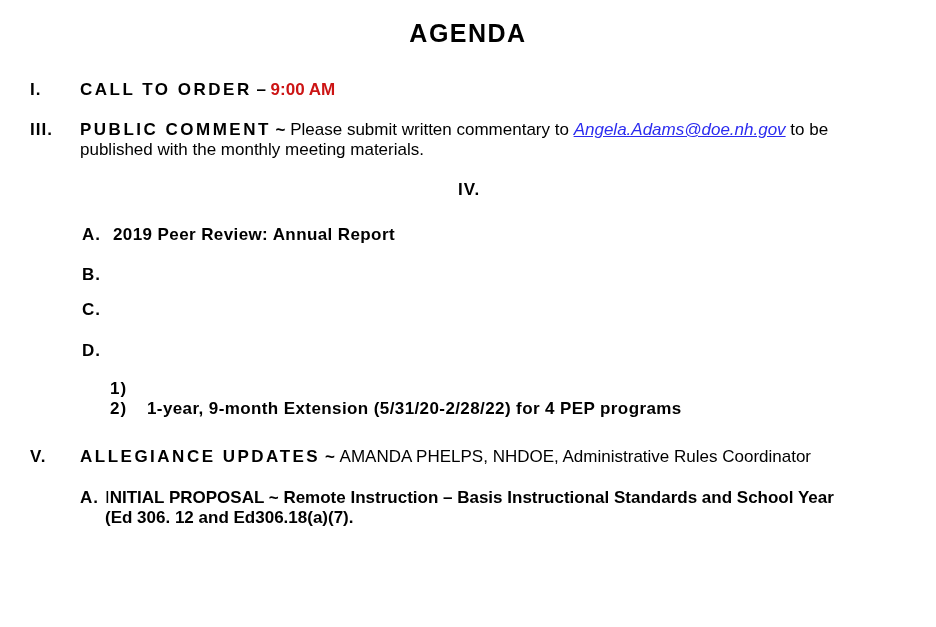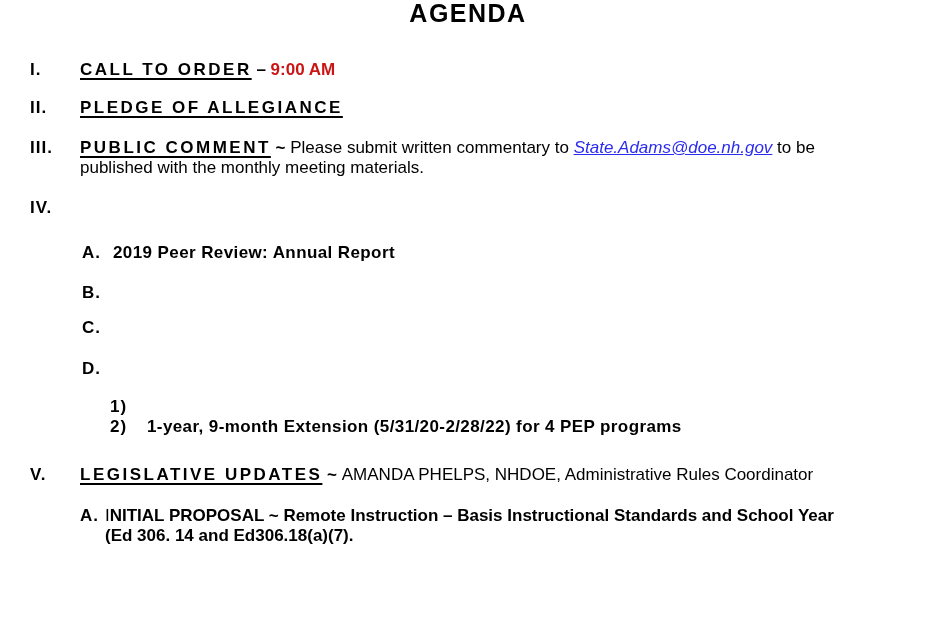--- a/index.html
+++ b/index.html
@@ -8,20 +8,21 @@
     height: 627px;
     background: #ffffff;
     color: #000000;
     font-family: "Liberation Sans", sans-serif;
     overflow: hidden;
   }
   .doc {
     position: relative;
     width: 936px;
     height: 586px;
+    padding-top: 20px;
     box-sizing: border-box;
   }
   .title {
     text-align: center;
     font-size: 25px;
     line-height: 26px;
     font-weight: bold;
     letter-spacing: 1.5px;
   }
   .item {
@@ -38,21 +39,20 @@
   .l1 { margin-left: 30px; }
   .l1 > .num { width: 50px; }
   .l2 { margin-left: 82px; }
   .l2 > .num { width: 31px; }
   .l2b { margin-left: 80px; }
   .l2b > .num { width: 25px; }
   .l3 { margin-left: 110px; }
   .l3 > .num { width: 37px; }
 
   .heading {
-    text-decoration: underline;
     text-decoration-thickness: 1.5px;
     text-underline-offset: 3px;
     letter-spacing: 2.5px;
     margin-top: 48px;
   }
   .tilde { font-weight: bold; }
   .it {
     font-weight: normal;
   }
   .link {
@@ -67,49 +67,45 @@
 
   .nowrap { white-space: nowrap; }
   .w-item3 { max-width: 795px; }
   .w-item4 { max-width: 815px; }
   .w-item5a { max-width: 745px; }
   .sub-text { letter-spacing: 0.4px; }
 
   .mt-i   { margin-top: 34px; }
   .mt-ii  { margin-top: 18px; }
   .mt-iii { margin-top: 20px; }
-  .mt-iv  { margin-top: 20px; }
+  .mt-iv  { margin-top: 20px; justify-content: center; }
   .mt-a   { margin-top: 25px; }
   .mt-b   { margin-top: 20px; }
   .mt-c   { margin-top: 15px; }
   .mt-d   { margin-top: 21px; }
   .mt-1   { margin-top: 18px; }
   .mt-v   { margin-top: 28px; }
   .mt-va  { margin-top: 21px; }
 </style>
 </head>
 <body>
 
 <div class="doc">
 
   <div class="title">AGENDA</div>
 
   <div class="item l1 mt-i">
     <span class="num">I.</span>
     <span class="content nowrap"><span class="heading">CALL TO ORDER</span><span> – </span><span class="time">9:00 AM</span></span>
   </div>
 
-  <div class="item l1 mt-ii">
-    <span class="num">II.</span>
-    <span class="content nowrap"><span class="heading">PLEDGE OF ALLEGIANCE</span></span>
-  </div>
 
   <div class="item l1 mt-iii">
     <span class="num">III.</span>
-    <span class="content w-item3"><span class="heading">PUBLIC COMMENT</span><span class="tilde"> ~ </span><span class="it">Please submit written commentary to </span><a class="link">State.Adams@doe.nh.gov</a><span class="it"> to be published with the monthly meeting materials.</span></span>
+    <span class="content w-item3"><span class="heading">PUBLIC COMMENT</span><span class="tilde"> ~ </span><span class="it">Please submit written commentary to </span><a class="link">Angela.Adams@doe.nh.gov</a><span class="it"> to be published with the monthly meeting materials.</span></span>
   </div>
 
   <div class="item l1 mt-iv">
     <span class="num">IV.</span>
   </div>
 
   <div class="item l2 mt-a">
     <span class="num">A.</span>
     <span class="content nowrap sub-text">2019 Peer Review: Annual Report</span>
   </div>
@@ -130,21 +126,21 @@
     <span class="num">1)</span>
   </div>
 
   <div class="item l3">
     <span class="num">2)</span>
     <span class="content nowrap sub-text">1-year, 9-month Extension (5/31/20-2/28/22) for 4 PEP programs</span>
   </div>
 
   <div class="item l1 mt-v">
     <span class="num">V.</span>
-    <span class="content nowrap"><span class="heading">LEGISLATIVE UPDATES</span><span class="tilde"> ~ </span><span class="it">AMANDA PHELPS, NHDOE, Administrative Rules Coordinator</span></span>
+    <span class="content nowrap"><span class="heading">ALLEGIANCE UPDATES</span><span class="tilde"> ~ </span><span class="it">AMANDA PHELPS, NHDOE, Administrative Rules Coordinator</span></span>
   </div>
 
   <div class="item l2b mt-va">
     <span class="num">A.</span>
-    <span class="content w-item5a"><span class="lead-thin">I</span><span>NITIAL PROPOSAL ~ Remote Instruction – Basis Instructional Standards and School Year (Ed 306. 14 and Ed306.18(a)(7).</span></span>
+    <span class="content w-item5a"><span class="lead-thin">I</span><span>NITIAL PROPOSAL ~ Remote Instruction – Basis Instructional Standards and School Year (Ed 306. 12 and Ed306.18(a)(7).</span></span>
   </div>
 
 </div>
 
 </body></html>

